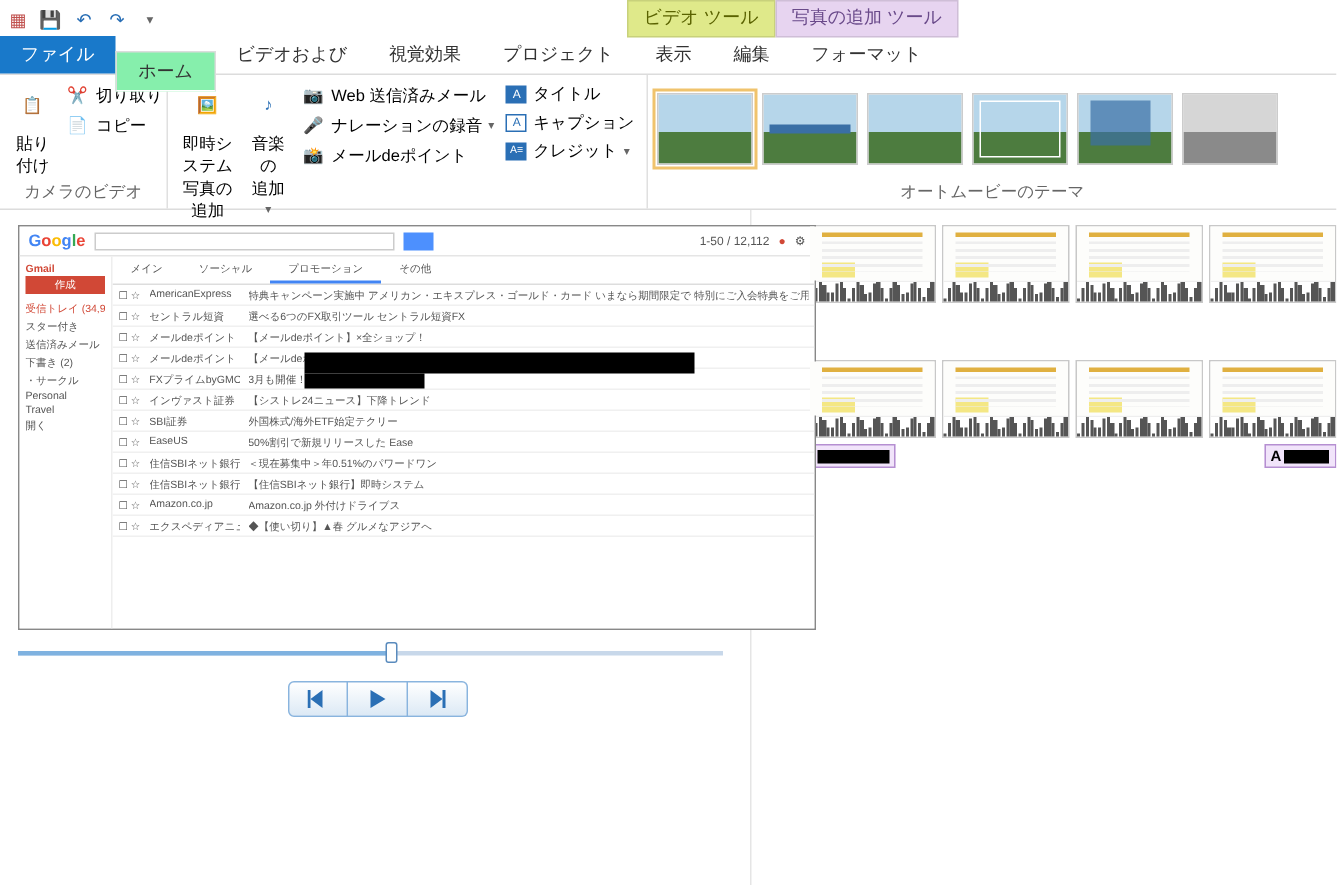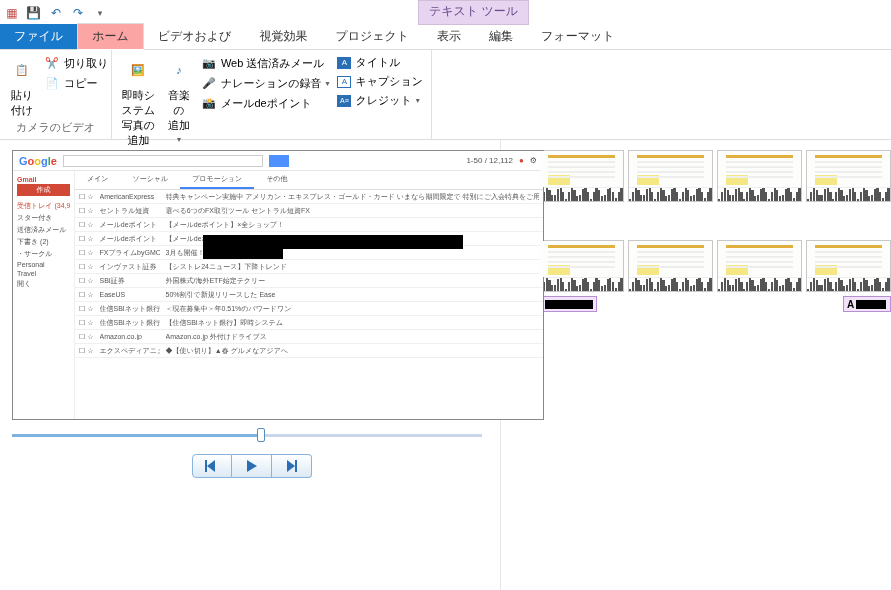--- a/index.html
+++ b/index.html
@@ -10,21 +10,21 @@
 .titlebar .qat span { width: 16px; height: 16px; display: flex; align-items: center; justify-content: center; color: #333; }
 
 .tools-strip { display: flex; margin-left: 418px; position: absolute; top: 0; }
 .tool-ctx { height: 25px; padding: 2px 10px; font-size: 12px; border: 1px solid rgba(0,0,0,0.1); }
 .tool-video { background: #dfe98a; color: #5a6200; }
 .tool-text  { background: #e7d4f0; color: #6a4a8a; }
 
 .tabbar { height: 25px; display: flex; align-items: flex-end; background: #fff; border-bottom: 1px solid #dcdcdc; }
 .tab { padding: 4px 14px; font-size: 12px; color: #333; cursor: pointer; }
 .tab-file { background: #1979ca; color: #fff; }
-.tab-active { background: #fca5a5; border: 1px solid #dcdcdc; border-bottom-color: #fff; position: relative; top: 1px; }
+.tab-active { background: #86efac; border: 1px solid #dcdcdc; border-bottom-color: #fff; position: relative; top: 12px; }
 
 .ribbon { height: 90px; background: #fff; border-bottom: 1px solid #dcdcdc; display: flex; }
 .group { border-right: 1px solid #e0e0e0; padding: 4px 6px; display: flex; flex-direction: column; justify-content: space-between; }
 .group-label { text-align: center; font-size: 11px; color: #666; padding-top: 2px; }
 .group-body { display: flex; gap: 4px; flex: 1; }
 
 .bigbtn { display: flex; flex-direction: column; align-items: center; justify-content: flex-start; width: 56px; font-size: 11px; text-align: center; gap: 2px; }
 .bigbtn .ic { width: 32px; height: 32px; display: flex; align-items: center; justify-content: center; }
 
 .smallbtns { display: flex; flex-direction: column; gap: 2px; }
@@ -99,21 +99,22 @@
   <div class="qat">
     <span style="color:#c0504d">▦</span>
     <span style="color:#2a6fb5">💾</span>
     <span style="color:#2a6fb5">↶</span>
     <span style="color:#2a6fb5">↷</span>
     <span style="font-size:9px;color:#666">▾</span>
   </div>
 </div>
 
 <div class="tools-strip">
-  <div class="tool-ctx tool-text">テキスト ツール</div>
+  <div class="tool-ctx tool-video">ビデオ ツール</div>
+  <div class="tool-ctx tool-text">写真の追加 ツール</div>
 </div>
 
 <div class="tabbar">
   <div class="tab tab-file">ファイル</div>
   <div class="tab tab-active">ホーム</div>
   <div class="tab">ビデオおよび</div>
   <div class="tab">視覚効果</div>
   <div class="tab">プロジェクト</div>
   <div class="tab">表示</div>
   <div class="tab">編集</div>
@@ -182,20 +183,37 @@
         <div class="smallbtn">
             <span class="mic" style="background:#2a6fb5;color:#fff;font-size:7px;width:14px;height:12px;text-align:center">A≡</span>
             <span>クレジット</span> 
             <span style="font-size:8px;color:#666">▾</span>
           </div>
       </div>
     </div>
     <div class="group-label">追加</div>
   </div>
 
+  <div class="themes">
+    <div class="themes-row">
+      <div class="theme-thumb sel"></div>
+      <div class="theme-thumb">
+          <div style="position:absolute;left:4px;right:4px;top:20px;height:6px;background:#3a6fa5"></div>
+        </div>
+      <div class="theme-thumb"></div>
+      <div class="theme-thumb">
+          <div style="position:absolute;inset:4px;border:1px solid #fff;background:linear-gradient(to bottom,#b6d6ea 55%,#4d7c3f 55%)"></div>
+        </div>
+      <div class="theme-thumb">
+          <div style="position:absolute;left:8px;top:4px;width:40px;height:30px;background:#3a6fa5;opacity:0.7"></div>
+        </div>
+      <div class="theme-thumb gray"></div>
+    </div>
+    <div class="group-label">オートムービーのテーマ</div>
+  </div>
 </div>
 
 <div class="workspace">
   <div class="preview-pane">
     <div class="preview-video">
       <div class="gm">
         <div class="gm-top">
           <span class="gm-logo"><span>G</span><span class="o1">o</span><span class="o2">o</span><span class="g2">g</span><span class="l">l</span><span class="e">e</span></span>
           <div class="gm-search"></div>
           <div class="gm-sbtn"></div>

